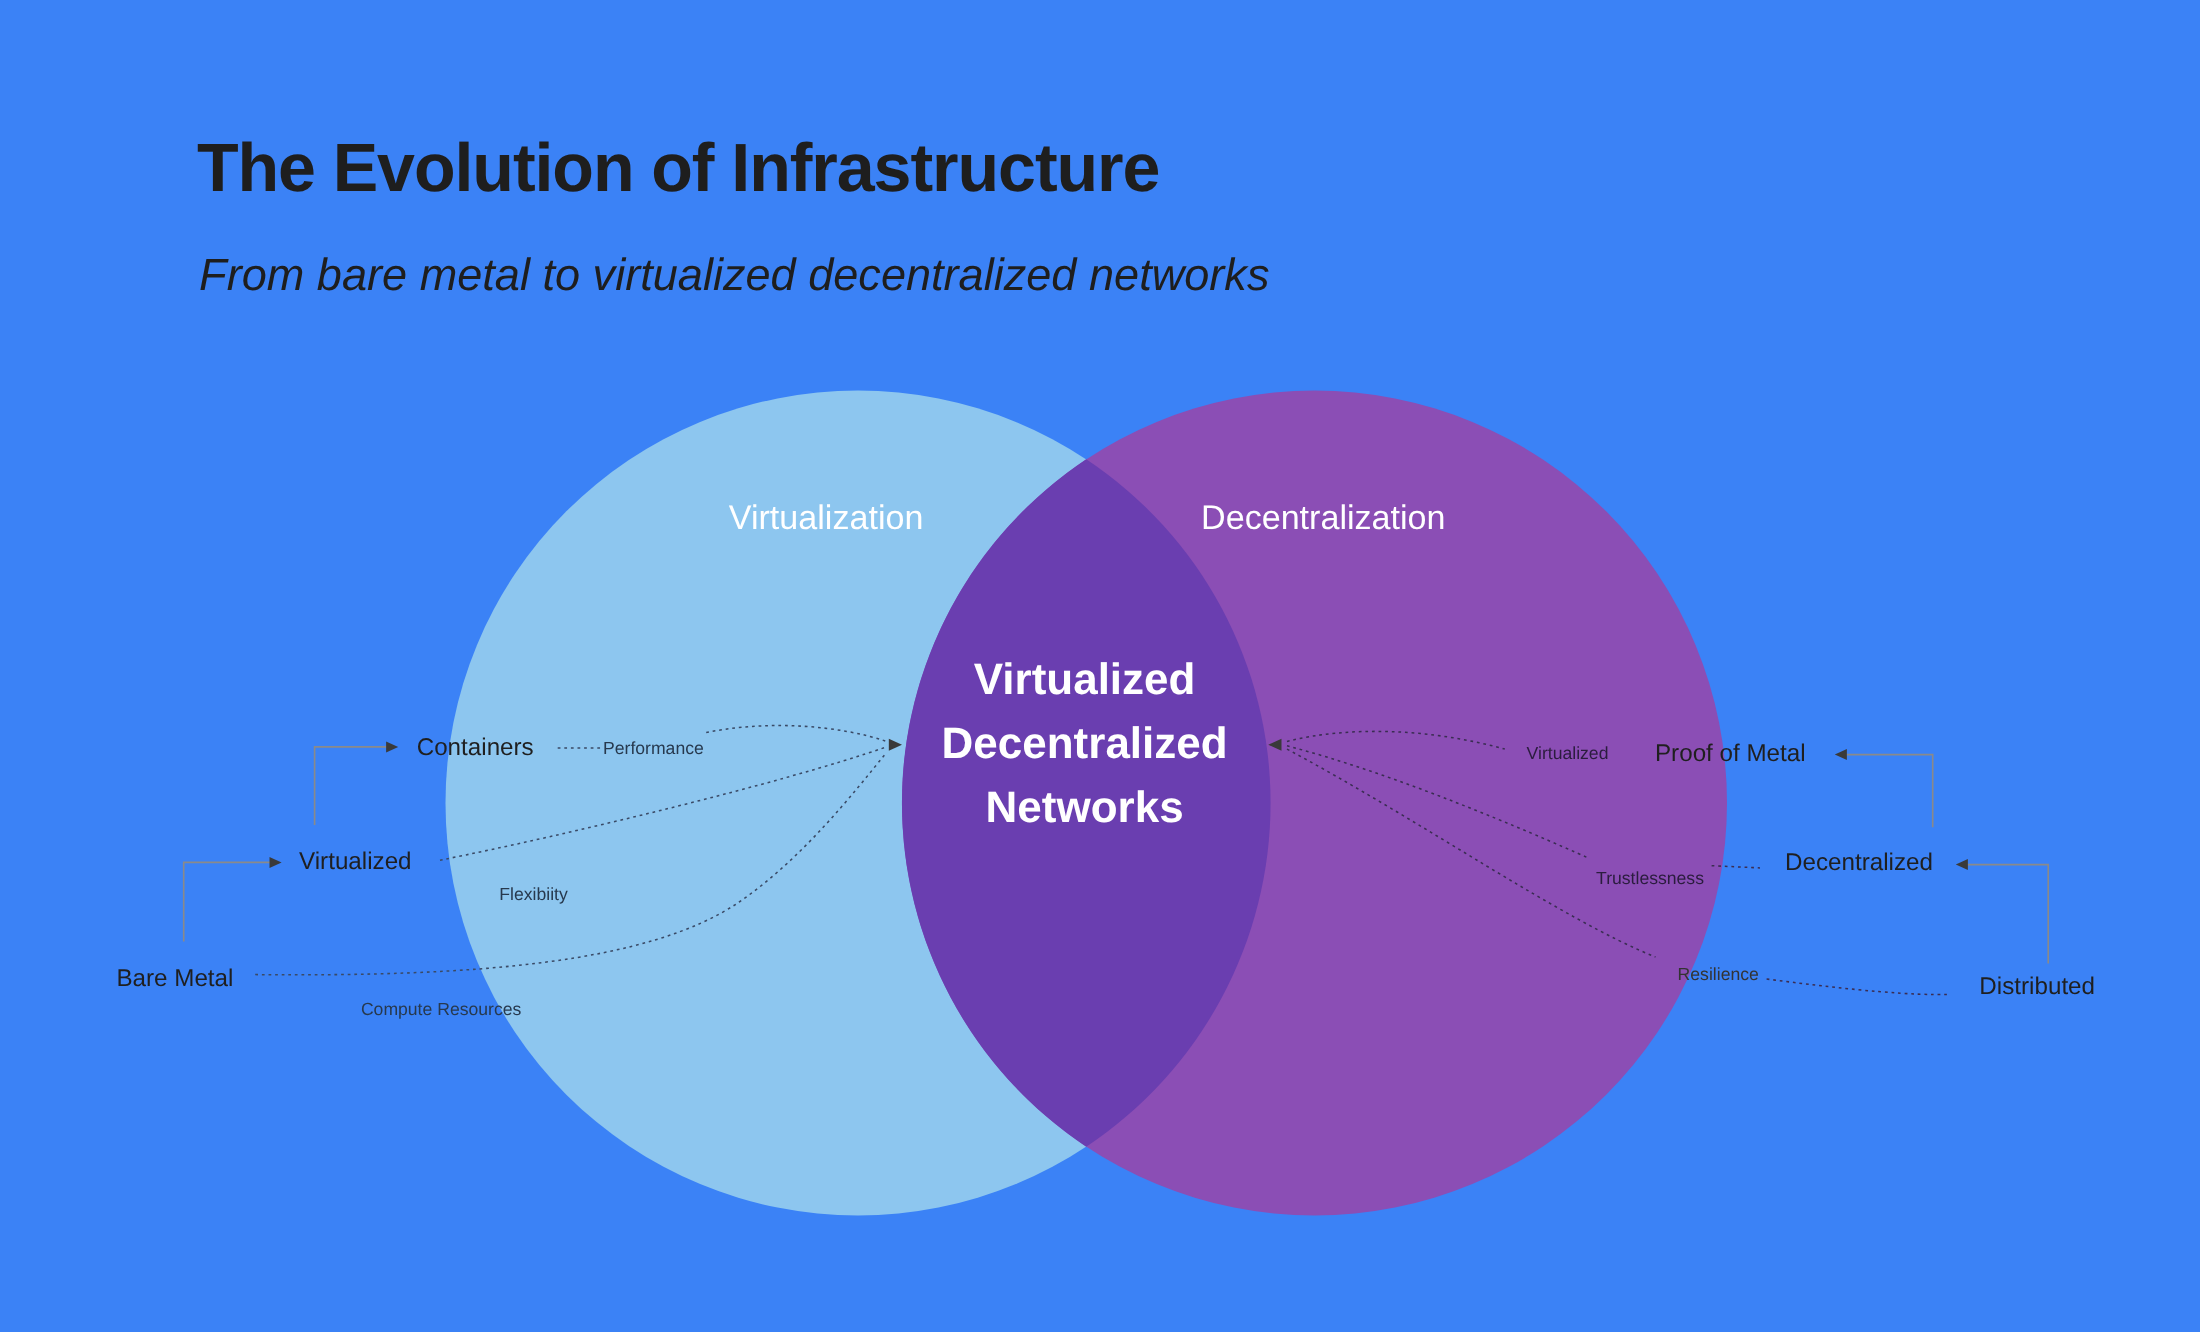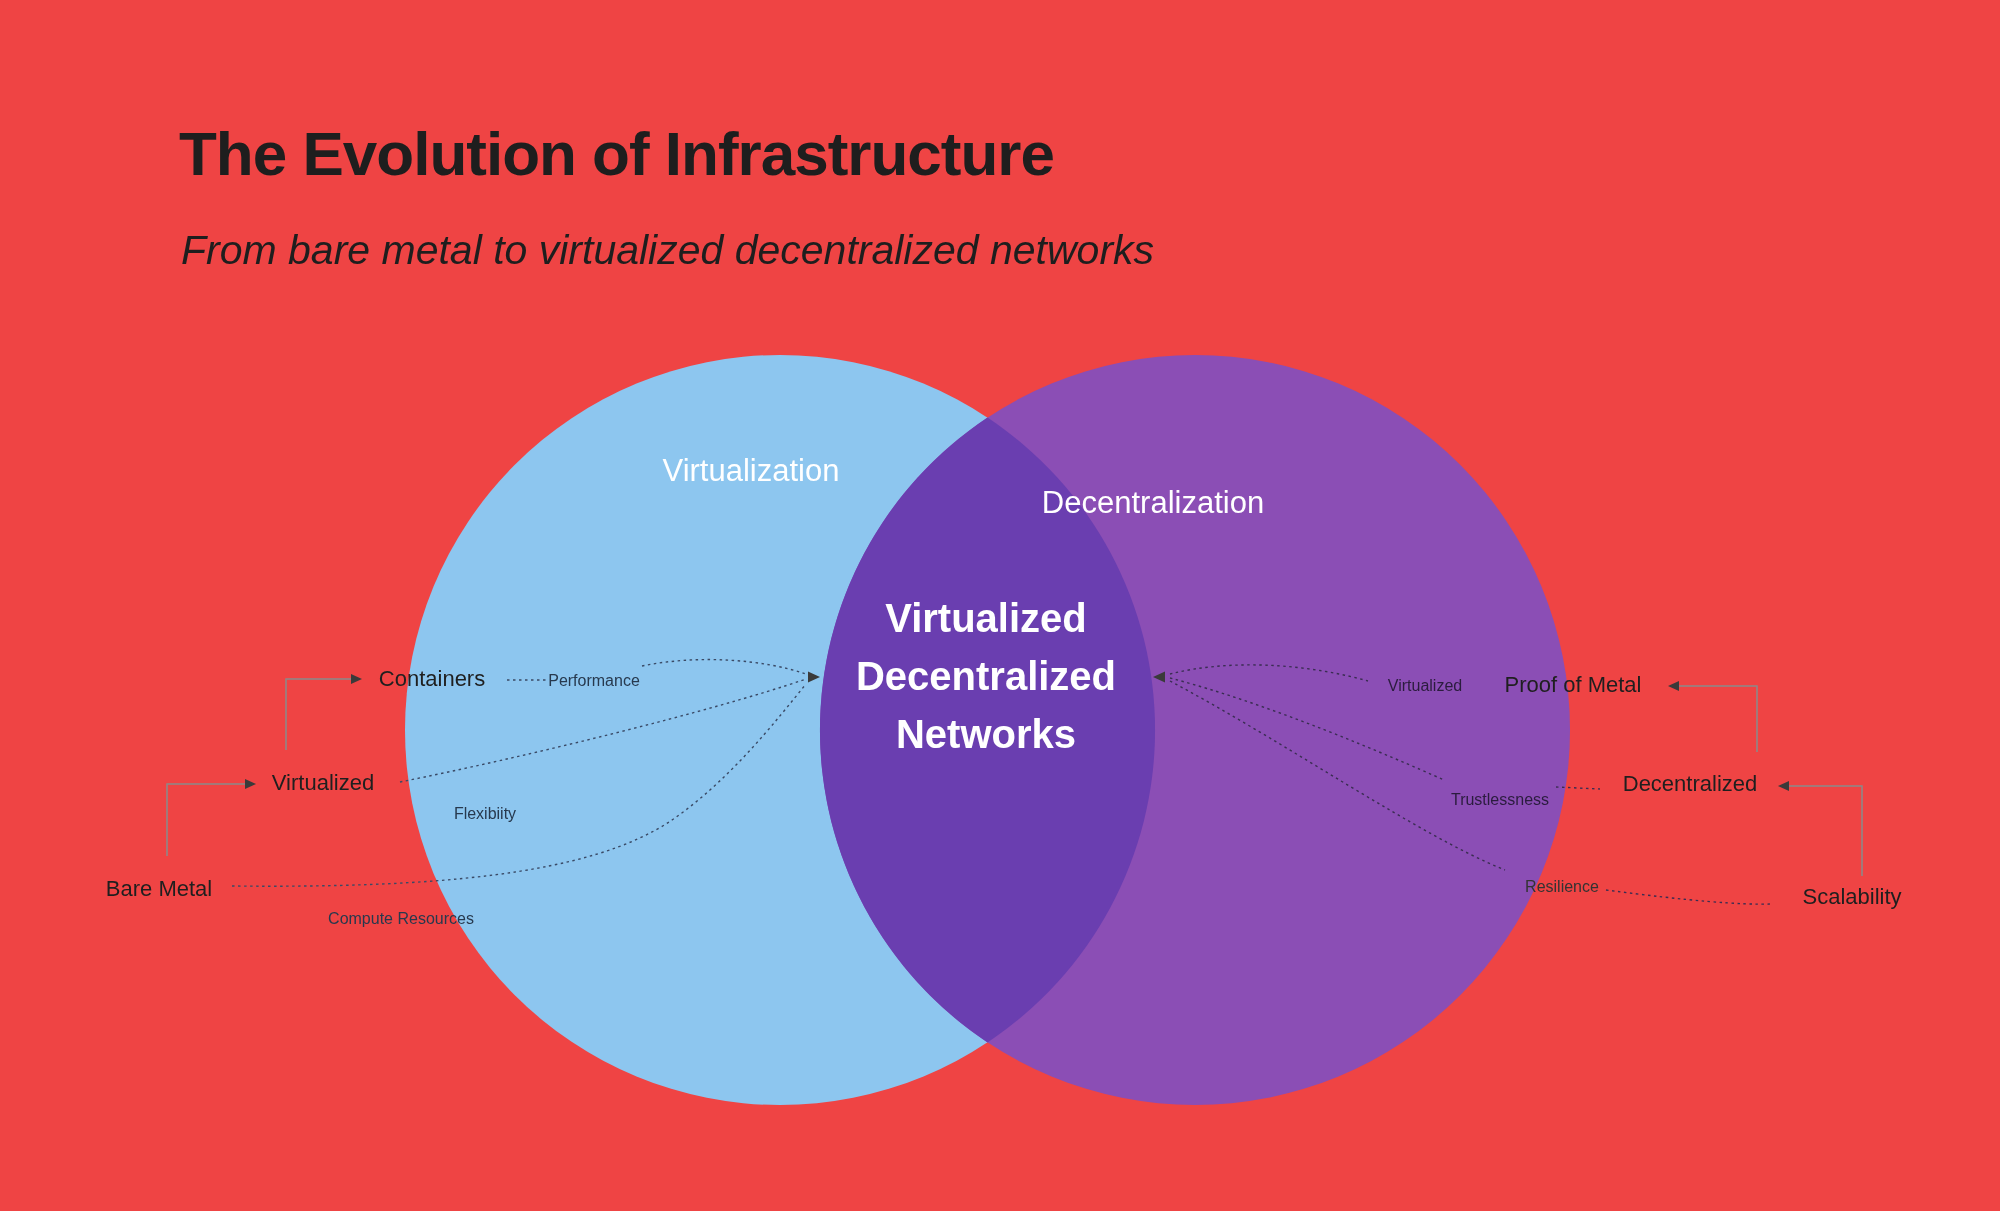--- a/index.html
+++ b/index.html
@@ -56,21 +56,21 @@
   .flow-label {
     font-size: 16px;
     font-weight: 400;
     transform: translate(-50%, -50%);
     white-space: nowrap;
   }
 </style>
 </head>
 <body>
 
-<div id="page" style="background-color: #ef4444;">
+<div id="page" style="background-color: #3b82f6;">
 
   <svg id="diagram-svg" viewBox="0 0 2000 1211" xmlns="http://www.w3.org/2000/svg">
 
     <circle cx="780" cy="730" r="375" fill="#8dc6ef"></circle>
     <circle cx="1195" cy="730" r="375" fill="#8b4eb5"></circle>
     <path d="M987.5,417.6 A375,375 0 0 1 987.5,1042.4 A375,375 0 0 1 987.5,417.6 Z" fill="#6a3eb0"></path>
 
     <g fill="none" stroke-width="1.5" stroke="#8a8a8a">
       <path d="M286,750 L286,679 L352,679"></path>
       <path d="M167,856 L167,784 L246,784"></path>
@@ -100,35 +100,35 @@
       <path d="M1778,786 l11,-5 l0,10 z"></path>
       <path d="M820,677 l-12,-5.5 l0,11 z"></path>
       <path d="M1153,677 l12,-5.5 l0,11 z"></path>
     </g>
   </svg>
 
   <div class="abs page-title" style="color: rgb(30, 30, 30);">The Evolution of Infrastructure</div>
   <div class="abs page-subtitle" style="color: rgb(30, 30, 30);">From bare metal to virtualized decentralized networks</div>
 
   <div class="abs circle-label" style="left: 751px; top: 471px; color: rgb(255, 255, 255);">Virtualization</div>
-  <div class="abs circle-label" style="left: 1153px; top: 471px; color: rgb(255, 255, 255); margin-top: 32px;">Decentralization</div>
+  <div class="abs circle-label" style="left: 1203px; top: 471px; color: rgb(255, 255, 255);">Decentralization</div>
 
   <div class="abs center-label" style="color: rgb(255, 255, 255);">Virtualized
 Decentralized
 Networks</div>
 
   <div class="abs stage-label" style="left: 159px; top: 889px; color: rgb(31, 31, 31);">Bare Metal</div>
   <div class="abs stage-label" style="left: 323px; top: 783px; color: rgb(31, 31, 31);">Virtualized</div>
   <div class="abs stage-label" style="left: 432px; top: 679px; color: rgb(31, 31, 31);">Containers</div>
 
   <div class="abs flow-label" style="left: 401px; top: 899px; color: rgb(39, 57, 78); margin-top: 20px;">Compute Resources</div>
   <div class="abs flow-label" style="left: 485px; top: 802px; color: rgb(39, 57, 78); margin-top: 12px;">Flexibiity</div>
   <div class="abs flow-label" style="left: 594px; top: 681px; color: rgb(39, 57, 78);">Performance</div>
 
   <div class="abs stage-label" style="left: 1573px; top: 685px; color: rgb(31, 31, 31);">Proof of Metal</div>
   <div class="abs stage-label" style="left: 1690px; top: 784px; color: rgb(31, 31, 31);">Decentralized</div>
-  <div class="abs stage-label" style="left: 1852px; top: 897px; color: rgb(31, 31, 31);">Scalability</div>
+  <div class="abs stage-label" style="left: 1852px; top: 897px; color: rgb(31, 31, 31);">Distributed</div>
 
   <div class="abs flow-label" style="left: 1425px; top: 686px; color: rgb(43, 28, 62);">Virtualized</div>
   <div class="abs flow-label" style="left: 1500px; top: 800px; color: rgb(43, 28, 62);">Trustlessness</div>
   <div class="abs flow-label" style="left: 1562px; top: 887px; color: rgb(51, 51, 51);">Resilience</div>
 
 </div>
 
 </body></html>

